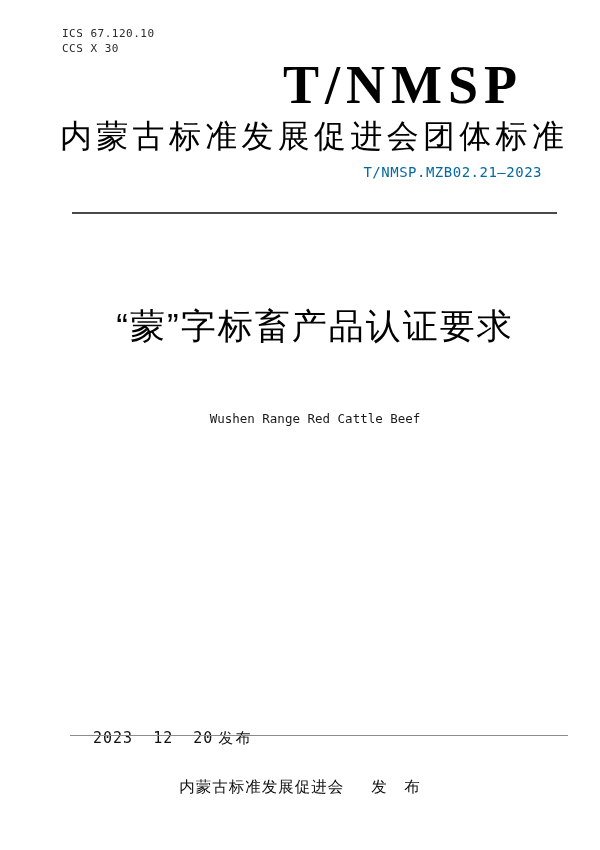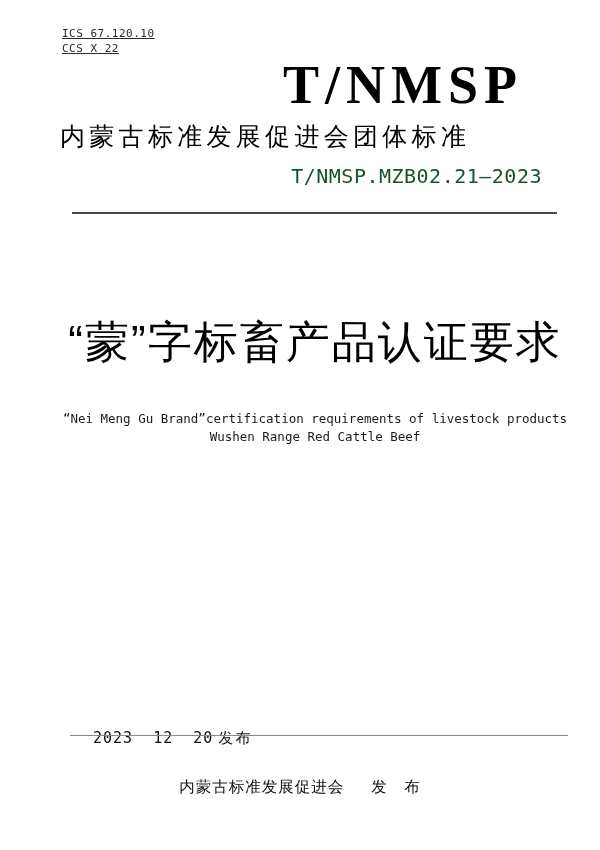--- a/index.html
+++ b/index.html
@@ -11,49 +11,48 @@
     color:#111111;
     font-family:"Liberation Sans", sans-serif;
     overflow:hidden;
   }
   .mono { font-family:"DejaVu Sans Mono", monospace; }
 
   .ics-block {
     position:absolute; left:62px; top:26px;
     font-size:11px; line-height:15px; letter-spacing:0.5px;
     color:#2a2a2a;
-    text-decoration:underline;
   }
   .org-code {
     position:absolute; left:283px; top:58px;
     font-family:"Liberation Serif", serif;
     font-weight:bold; font-size:54px; line-height:1;
     letter-spacing:6px; white-space:nowrap; color:#000;
   }
   .org-title {
     position:absolute; left:60px; top:117px;
-    font-size:25px; line-height:38px; letter-spacing:4.3px;
+    font-size:32px; line-height:38px; letter-spacing:4.3px;
     white-space:nowrap; color:#000;
   }
   .std-number {
     position:absolute; right:58px; top:164px;
-    font-size:20px; letter-spacing:0.5px; color:#14532d;
+    font-size:14px; letter-spacing:0.5px; color:#0369a1;
   }
   .rule-top {
     position:absolute; left:72px; top:212px;
     width:485px; height:2px; background:#4a4a4a;
   }
   .center-block {
     position:absolute; left:0; width:100%;
     box-sizing:border-box; padding-left:30px;
     text-align:center;
   }
   .title-cn {
-    top:320px;
-    font-size:44px; line-height:43px;
+    top:304px;
+    font-size:35px; line-height:43px;
     letter-spacing:2px; color:#000;
   }
   .title-en {
     top:410px;
     font-size:12.5px; line-height:18px;
     color:#1a1a1a; white-space:nowrap;
   }
   .date-row {
     position:absolute; left:68px; right:37px; top:712px;
     display:flex; justify-content:space-between;
@@ -73,37 +72,36 @@
     font-size:15.5px; letter-spacing:1px; color:#111;text-align:center;
   }
 </style>
 </head>
 <body>
 
 <div class="page">
 
   <div class="ics-block mono">
     <div>ICS 67.120.10</div>
-    <div>CCS X 22</div>
+    <div>CCS X 30</div>
   </div>
 
   <div class="org-code">T/NMSP</div>
 
   <div class="org-title">内蒙古标准发展促进会团体标准</div>
 
   <div class="std-number mono">T/NMSP.MZB02.21—2023</div>
 
   <div class="rule-top"></div>
 
   <div class="center-block title-cn">
     <div>“蒙”字标畜产品认证要求</div>
   </div>
 
   <div class="center-block title-en mono">
-    <div>“Nei Meng Gu Brand”certification requirements of livestock products</div>
     <div>Wushen Range Red Cattle Beef</div>
   </div>
 
   <div class="date-row">
     <div class="date-item">
       <span class="date-num mono">2023  12  20</span><span class="date-label">发布</span>
     </div>
   </div>
 
   <div class="rule-bottom"></div>

